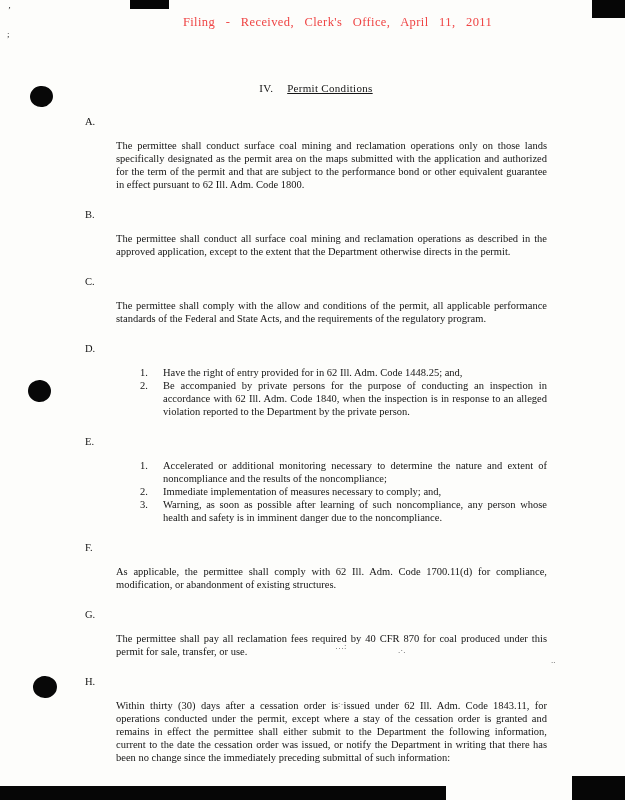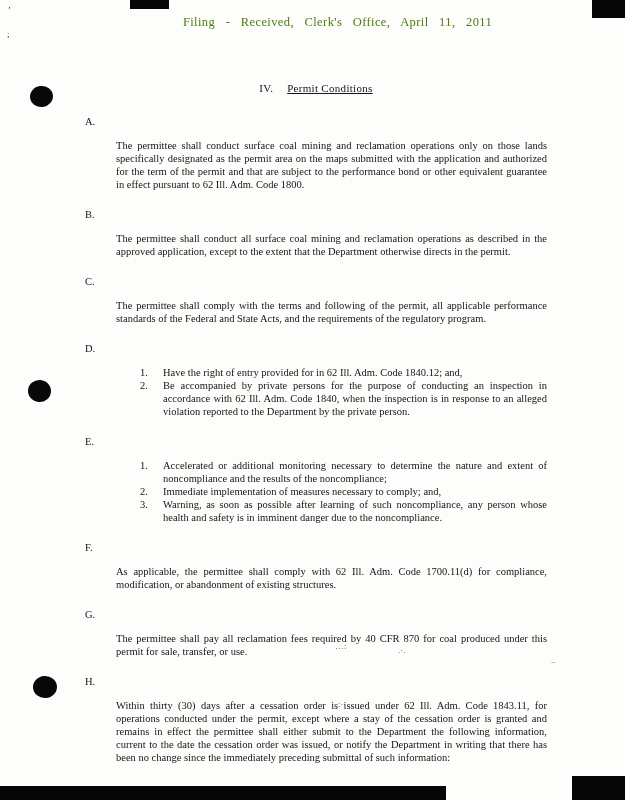--- a/index.html
+++ b/index.html
@@ -19,21 +19,21 @@
   .filing-header {
     position: absolute;
     top: 15px;
     left: 0;
     width: 100%;
     padding-left: 50px;
     text-align: center;
     font-size: 12.5px;
     letter-spacing: 0.4px;
     word-spacing: 7px;
-    color: #4d7c0f;
+    color: #ef4444;
   }
 
   .content {
     position: absolute;
     top: 82px;
     left: 85px;
     width: 462px;
   }
 
   .title-row {
@@ -122,30 +122,30 @@
     <div class="item">
       <span class="label">B.</span>
       <div class="body">
           <p>The permittee shall conduct all surface coal mining and reclamation operations as described in the approved application, except to the extent that the Department otherwise directs in the permit.</p>
         </div>
     </div>
 
     <div class="item">
       <span class="label">C.</span>
       <div class="body">
-          <p>The permittee shall comply with the terms and following of the permit, all applicable performance standards of the Federal and State Acts, and the requirements of the regulatory program.</p>
+          <p>The permittee shall comply with the allow and conditions of the permit, all applicable performance standards of the Federal and State Acts, and the requirements of the regulatory program.</p>
         </div>
     </div>
 
     <div class="item">
       <span class="label">D.</span>
       <div class="body">
         <div class="sub">
           <span class="subnum">1.</span>
-          <p class="subtext">Have the right of entry provided for in 62 Ill. Adm. Code 1840.12; and,</p>
+          <p class="subtext">Have the right of entry provided for in 62 Ill. Adm. Code 1448.25; and,</p>
         </div>
         <div class="sub">
           <span class="subnum">2.</span>
           <p class="subtext">Be accompanied by private persons for the purpose of conducting an inspection in accordance with 62 Ill. Adm. Code 1840, when the inspection is in response to an alleged violation reported to the Department by the private person.</p>
         </div>
       </div>
     </div>
 
     <div class="item">
       <span class="label">E.</span>

